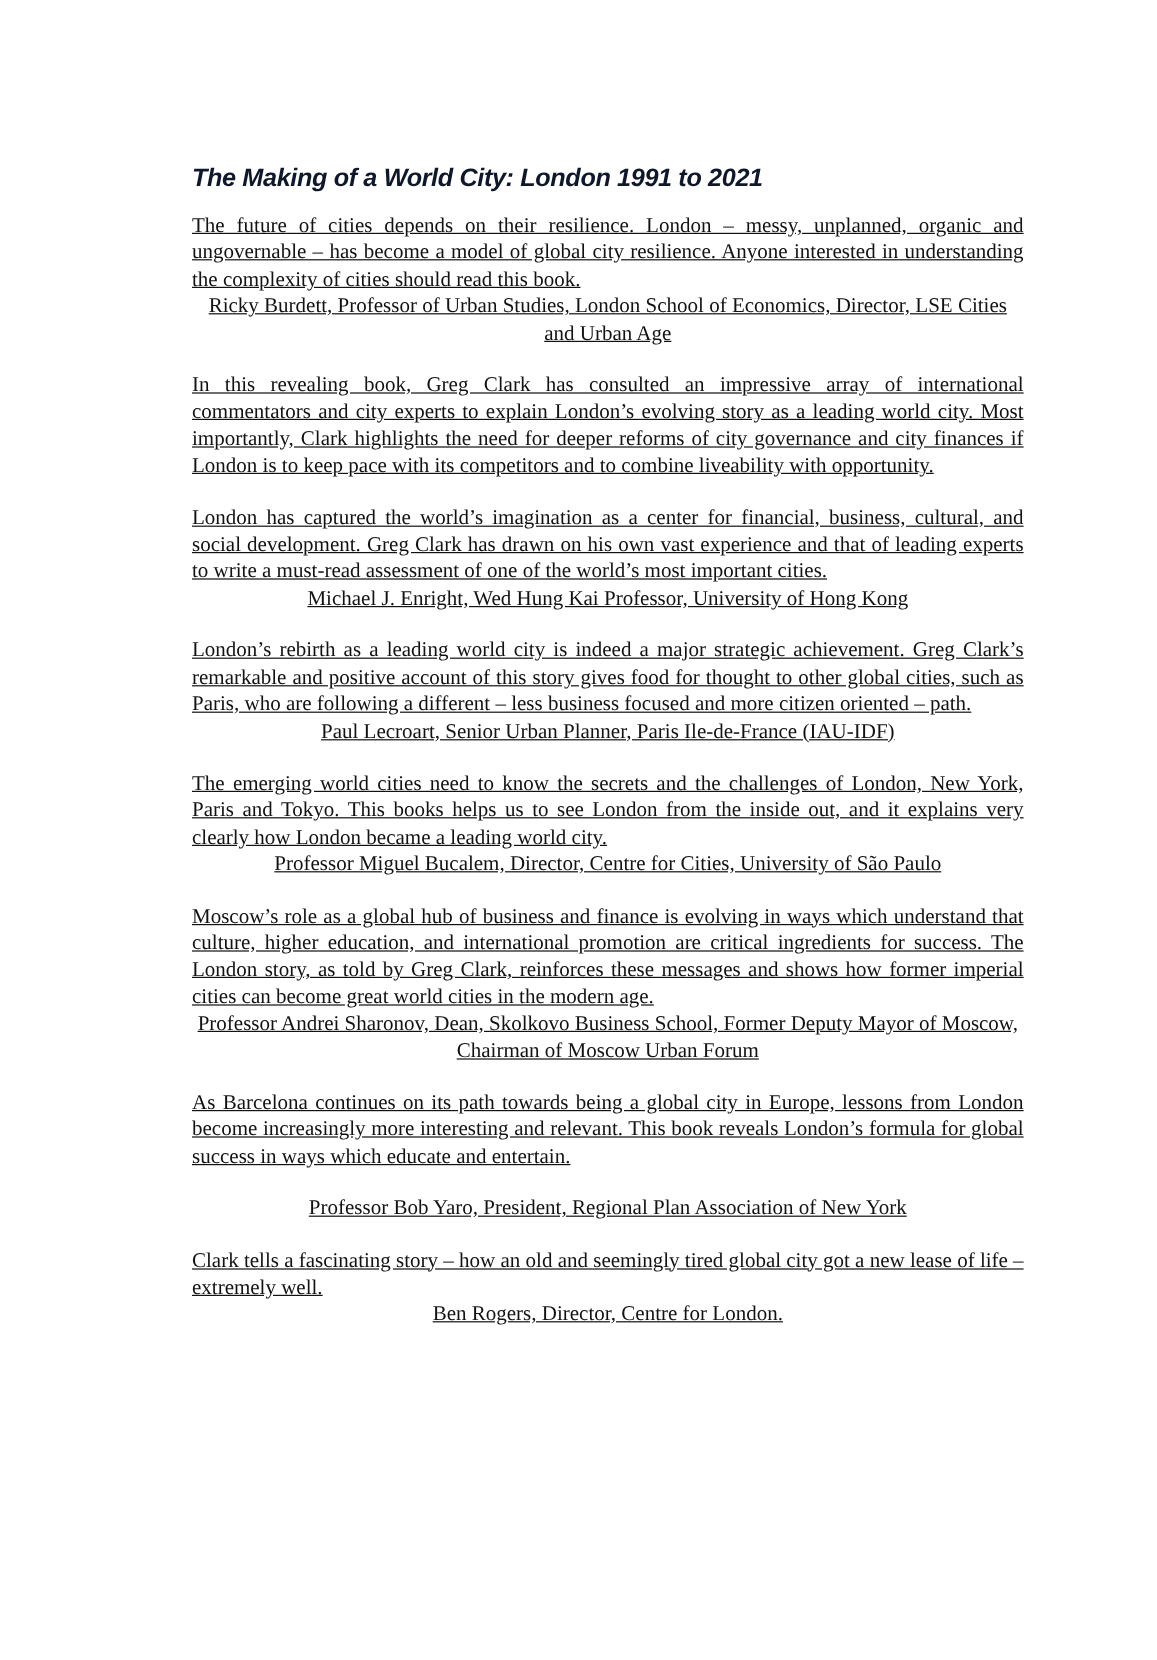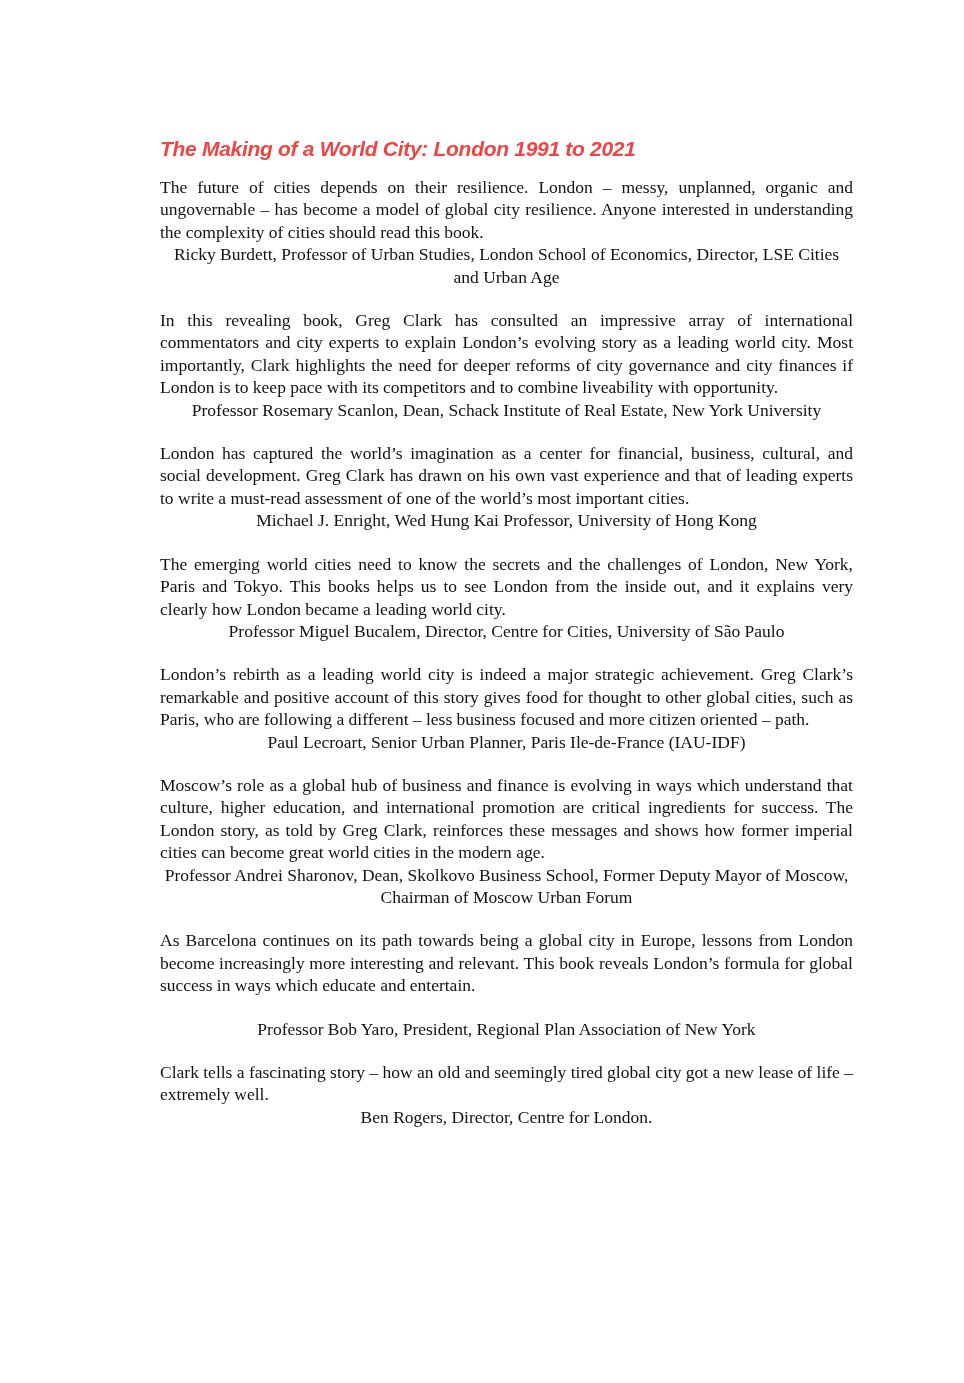--- a/index.html
+++ b/index.html
@@ -22,24 +22,25 @@
     width: 693px;
   }
   .doc-title {
     font-family: "Liberation Sans", sans-serif;
     font-weight: bold;
     font-style: italic;
     font-size: 21px;
     line-height: 25px;
     letter-spacing: -0.3px;
     margin: 0 0 15px 0;
-    color: #ef4444;
+    color: #0f172a;
   }
   .quote {
     margin: 0 0 21px 0;
+    text-decoration: underline;
   }
   .quote-text {
     margin: 0;
     font-size: 17.5px;
     line-height: 22.4px;
     text-align: justify;
   }
   .attribution {
     margin: 0;
     font-size: 17.5px;
@@ -54,36 +55,35 @@
 
   <h1 class="doc-title">The Making of a World City: London 1991 to 2021</h1>
 
   <div class="quote">
     <p class="quote-text">The future of cities depends on their resilience. London – messy, unplanned, organic and ungovernable – has become a model of global city resilience. Anyone interested in understanding the complexity of cities should read this book.</p>
     <p class="attribution">Ricky Burdett, Professor of Urban Studies, London School of Economics, Director, LSE Cities and Urban Age</p>
   </div>
 
   <div class="quote">
     <p class="quote-text">In this revealing book, Greg Clark has consulted an impressive array of international commentators and city experts to explain London’s evolving story as a leading world city. Most importantly, Clark highlights the need for deeper reforms of city governance and city finances if London is to keep pace with its competitors and to combine liveability with opportunity.</p>
-    <p class="attribution">Professor Rosemary Scanlon, Dean, Schack Institute of Real Estate, New York University</p>
   </div>
 
   <div class="quote">
     <p class="quote-text">London has captured the world’s imagination as a center for financial, business, cultural, and social development. Greg Clark has drawn on his own vast experience and that of leading experts to write a must-read assessment of one of the world’s most important cities.</p>
     <p class="attribution">Michael J. Enright, Wed Hung Kai Professor, University of Hong Kong</p>
   </div>
 
   <div class="quote">
-    <p class="quote-text">The emerging world cities need to know the secrets and the challenges of London, New York, Paris and Tokyo. This books helps us to see London from the inside out, and it explains very clearly how London became a leading world city.</p>
-    <p class="attribution">Professor Miguel Bucalem, Director, Centre for Cities, University of São Paulo</p>
+    <p class="quote-text">London’s rebirth as a leading world city is indeed a major strategic achievement. Greg Clark’s remarkable and positive account of this story gives food for thought to other global cities, such as Paris, who are following a different – less business focused and more citizen oriented – path.</p>
+    <p class="attribution">Paul Lecroart, Senior Urban Planner, Paris Ile-de-France (IAU-IDF)</p>
   </div>
 
   <div class="quote">
-    <p class="quote-text">London’s rebirth as a leading world city is indeed a major strategic achievement. Greg Clark’s remarkable and positive account of this story gives food for thought to other global cities, such as Paris, who are following a different – less business focused and more citizen oriented – path.</p>
-    <p class="attribution">Paul Lecroart, Senior Urban Planner, Paris Ile-de-France (IAU-IDF)</p>
+    <p class="quote-text">The emerging world cities need to know the secrets and the challenges of London, New York, Paris and Tokyo. This books helps us to see London from the inside out, and it explains very clearly how London became a leading world city.</p>
+    <p class="attribution">Professor Miguel Bucalem, Director, Centre for Cities, University of São Paulo</p>
   </div>
 
   <div class="quote">
     <p class="quote-text">Moscow’s role as a global hub of business and finance is evolving in ways which understand that culture, higher education, and international promotion are critical ingredients for success. The London story, as told by Greg Clark, reinforces these messages and shows how former imperial cities can become great world cities in the modern age.</p>
     <p class="attribution">Professor Andrei Sharonov, Dean, Skolkovo Business School, Former Deputy Mayor of Moscow, Chairman of Moscow Urban Forum</p>
   </div>
 
   <div class="quote">
     <p class="quote-text">As Barcelona continues on its path towards being a global city in Europe, lessons from London become increasingly more interesting and relevant. This book reveals London’s formula for global success in ways which educate and entertain.</p>
   </div>

